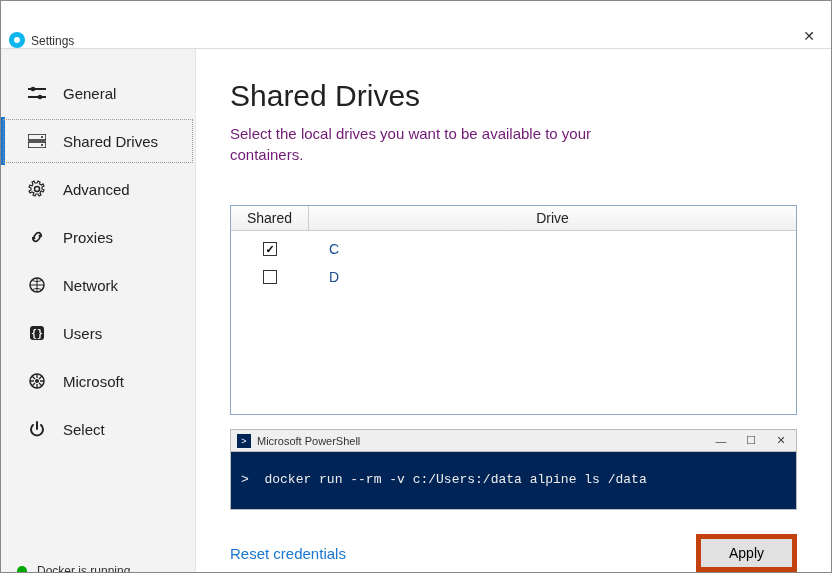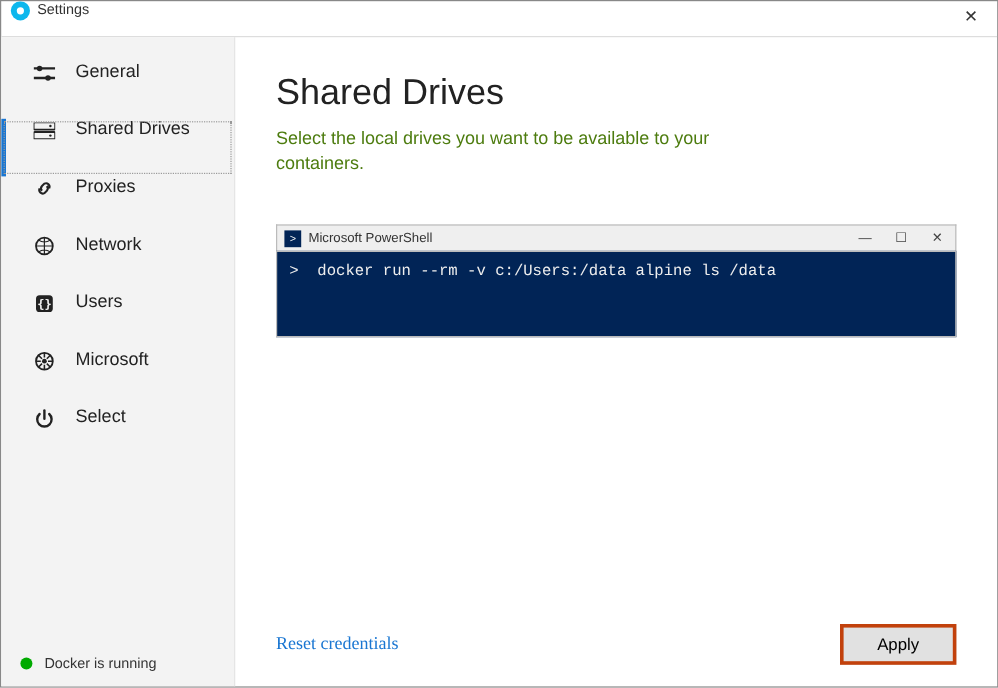--- a/index.html
+++ b/index.html
@@ -11,23 +11,23 @@
       font-family: "Segoe UI", Tahoma, sans-serif;
       font-size: 14px;
       color: #222;
       background: #fff;
       width: 832px;
       height: 573px;
       overflow: hidden;
       border: 1px solid #888;
     }
     .titlebar {
-      height: 30px;
-      display: flex;
-      align-items: flex-start;
+      height: 48px;
+      display: flex;
+      align-items: flex-end;
       padding: 0 8px;
       border-bottom: 1px solid #ddd;
     }
     .titlebar .app-icon {
       width: 16px;
       height: 16px;
       border-radius: 50%;
       background: #0db7ed;
       display: flex;
       align-items: center;
@@ -60,20 +60,21 @@
     .sidebar {
       width: 195px;
       background: #f3f3f3;
       border-right: 1px solid #e5e5e5;
       display: flex;
       flex-direction: column;
       padding-top: 20px;
     }
     .sidebar-item {
       display: flex;
+      align-items: center;
       height: 48px;
       padding-left: 20px;
       cursor: pointer;
       color: #222;
       font-size: 15px;
       border-left: 4px solid transparent;
     }
     .sidebar-item.active {
       border-left: 4px solid #1976d2;
       background: #f3f3f3;
@@ -111,24 +112,24 @@
       flex-direction: column;
     }
     .page-title {
       font-size: 30px;
       font-weight: 400;
       color: #222;
       margin-bottom: 10px;
     }
     .page-desc {
       font-size: 15px;
-      color: #4d7c0f;
+      color: #701a75;
       line-height: 1.4;
       max-width: 400px;
-      margin-bottom: 26px;
+      margin-bottom: 40px;
     }
     .drives-table {
       border: 1px solid #8ea8c8;
       height: 210px;
       background: #fff;
     }
     .drives-header {
       display: flex;
       background: linear-gradient(#fdfdfd, #f0f0f0);
       border-bottom: 1px solid #ccc;
@@ -220,40 +221,39 @@
       color: #444;
       cursor: pointer;
       font-family: sans-serif;
     }
     .term-body {
       background: #012456;
       border: 1px solid #bbb;
       color: #eee;
       font-family: Consolas, "Courier New", monospace;
       font-size: 13px;
-      padding: 8px 10px;
-      height: 72px;
+      padding: 20px 10px;
+      height: 59px;
       white-space: pre;
     }
     .footer {
       margin-top: auto;
       padding-top: 20px;
       display: flex;
       align-items: center;
     }
     .reset-link {
       color: #1976d2;
       font-size: 15px;
       cursor: pointer;
-      font-family: Liberation Serif, serif;
     }
     .apply-btn {
       margin-left: auto;
       background: #e1e1e1;
-      border: 3px solid #c2410c;
+      border: 5px solid #c2410c;
       padding: 6px 28px;
       font-size: 14px;
       cursor: pointer;
       font-family: inherit;
     }
     svg { display: block; }
   </style>
 </head>
 <body>
 
@@ -282,20 +282,29 @@
         <svg width="18" height="14" viewBox="0 0 18 14">
             <rect x="0" y="0" width="18" height="6" rx="1" fill="none" stroke="#222" stroke-width="1.5"></rect>
             <rect x="0" y="8" width="18" height="6" rx="1" fill="none" stroke="#222" stroke-width="1.5"></rect>
             <circle cx="14" cy="3" r="1" fill="#222"></circle>
             <circle cx="14" cy="11" r="1" fill="#222"></circle>
           </svg>
       </span>
       <span>Shared Drives</span>
     </div>
 
+    <div class="sidebar-item">
+      <span class="icon">
+        <svg width="18" height="18" viewBox="0 0 18 18">
+            <path d="M9 3 L10 1 L12 2 L11.5 4 L13.5 5 L15 4 L16 6 L14 7 L14 9 L16 10 L15 12 L13 11 L12 13 L13 15 L11 16 L10 14 L8 14 L7 16 L5 15 L6 13 L4 12 L2 13 L1 11 L3 10 L3 8 L1 7 L2 5 L4 6 L5 4 L4 2 L6 1 L7 3 Z" fill="none" stroke="#222" stroke-width="1.2"></path>
+            <circle cx="9" cy="9" r="2.5" fill="none" stroke="#222" stroke-width="1.5"></circle>
+          </svg>
+      </span>
+      <span>Advanced</span>
+    </div>
 
     <div class="sidebar-item">
       <span class="icon">
         <svg width="18" height="18" viewBox="0 0 18 18">
             <path d="M7 11a3 3 0 0 1 0-4l2-2a3 3 0 0 1 4 4M11 7a3 3 0 0 1 0 4l-2 2a3 3 0 0 1-4-4" fill="none" stroke="#222" stroke-width="1.7"></path>
           </svg>
       </span>
       <span>Proxies</span>
     </div>
 
@@ -343,20 +352,40 @@
     <div class="sidebar-footer">
       <div class="status-dot"></div>
       <span>Docker is running</span>
     </div>
   </div>
 
   <div class="content">
     <h1 class="page-title">Shared Drives</h1>
     <p class="page-desc">Select the local drives you want to be available to your containers.</p>
 
+    <div class="drives-table">
+      <div class="drives-header">
+        <div class="drives-header-cell col-shared">Shared</div>
+        <div class="drives-header-cell col-drive">Drive</div>
+      </div>
+      <div class="drives-body">
+        <div class="drive-row">
+          <div class="chkcell">
+              <div class="chk checked"></div>
+            </div>
+          <div class="namecell">C</div>
+        </div>
+        <div class="drive-row">
+          <div class="chkcell">
+              <div class="chk"></div>
+            </div>
+          <div class="namecell">D</div>
+        </div>
+      </div>
+    </div>
 
     <div class="terminal">
       <div class="term-titlebar">
         <div class="ps-icon">&gt;</div>
         <span>Microsoft PowerShell</span>
         <div class="term-ctrls">
           <span>—</span>
           <span>☐</span>
           <span>✕</span>
         </div>

